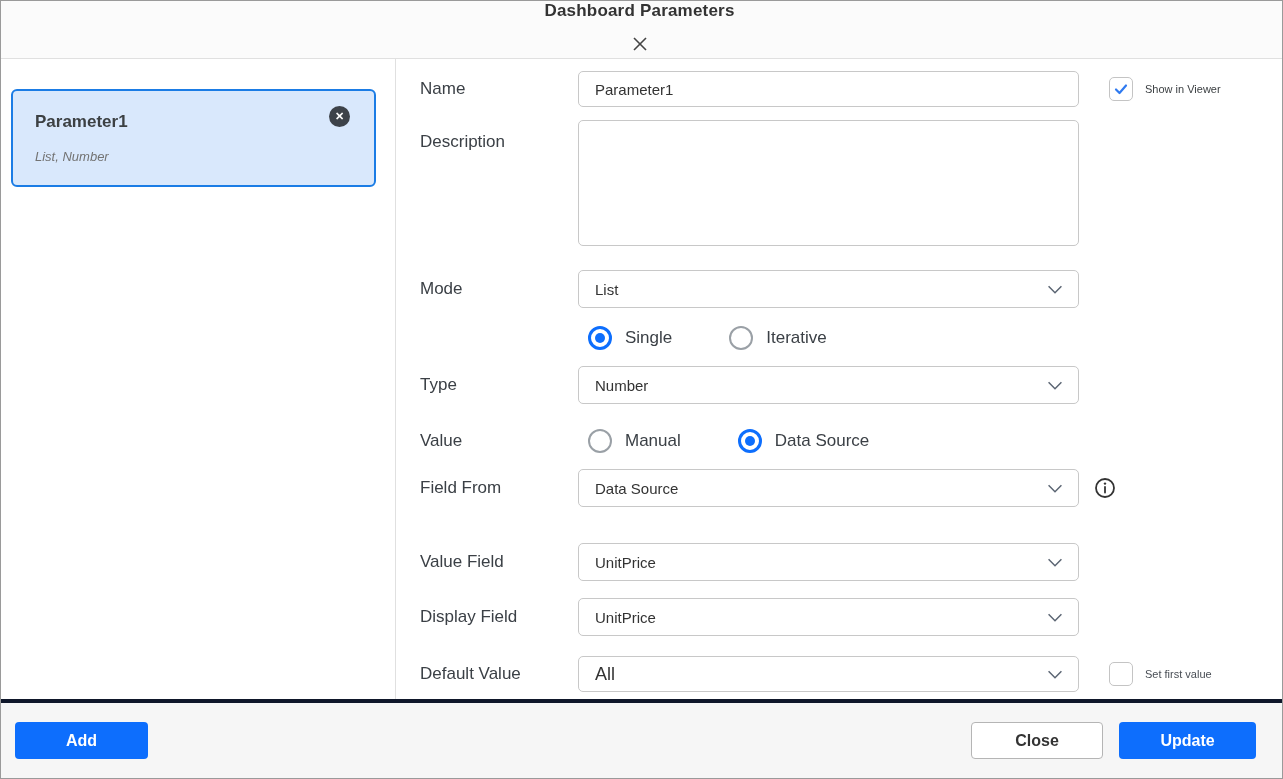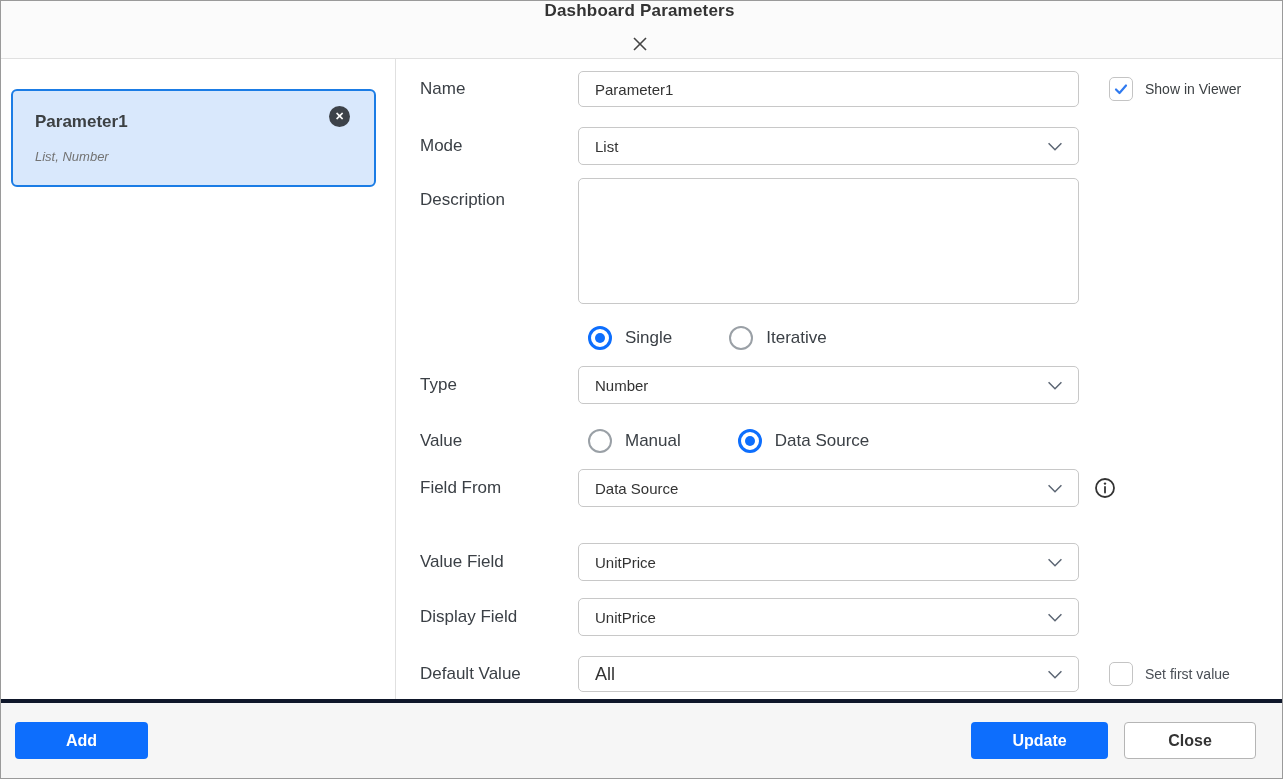--- a/index.html
+++ b/index.html
@@ -194,21 +194,21 @@
     width: 24px; height: 24px;
     border: 1px solid #c4c4c4;
     border-radius: 5px;
     background: #fff;
     display: inline-flex;
     align-items: center;
     justify-content: center;
   }
   .checkbox-label {
     margin-left: 12px;
-    font-size: 14px;
+    font-size: 11px;
     color: #494e55;
     white-space: nowrap;
   }
 
   .info-icon {
     margin-left: 15px;
     display: inline-flex;
     cursor: pointer;
   }
 
@@ -302,36 +302,36 @@
       <div class="checkbox-wrap after-control">
         <span class="checkbox-box">
           <svg width="16" height="16" viewBox="0 0 16 16">
             <path d="M3 8.5 L6.5 12 L13 4.5" stroke="#2f7af0" stroke-width="2.2" fill="none" stroke-linecap="round" stroke-linejoin="round"></path>
           </svg>
         </span>
         <span class="checkbox-label" style="color:#3c4043;">Show in Viewer</span>
       </div>
     </div>
 
+    <div class="form-row row-description">
+      <div class="form-label">Description</div>
+      <div class="control">
+        <textarea class="textarea-input" style=""></textarea>
+      </div>
+    </div>
+
     <div class="form-row row-mode">
       <div class="form-label">Mode</div>
       <div class="control select-box">
         <span>List</span>
         <span class="chevron">
           <svg width="22" height="22" viewBox="0 0 24 24">
             <polyline points="5,9 12,16 19,9" fill="none" stroke="#5a6472" stroke-width="1.6"></polyline>
           </svg>
         </span>
-      </div>
-    </div>
-
-    <div class="form-row row-description">
-      <div class="form-label">Description</div>
-      <div class="control">
-        <textarea class="textarea-input" style=""></textarea>
       </div>
     </div>
 
     <div class="form-row row-mode-radios">
       <div class="form-label"></div>
       <div class="radio-group">
         <span class="radio-option">
           <span class="radio-circle selected">
               <span class="radio-dot"></span>
             </span>
@@ -430,16 +430,16 @@
         <span class="checkbox-label">Set first value</span>
       </div>
     </div>
 
   </div>
 </div>
 
 <div class="dialog-footer">
   <button class="btn btn-primary btn-add">Add</button>
   <div class="footer-right">
+    <button class="btn btn-secondary btn-close">Close</button>
     <button class="btn btn-primary btn-update">Update</button>
-    <button class="btn btn-secondary btn-close">Close</button>
   </div>
 </div>
 
 </body></html>

